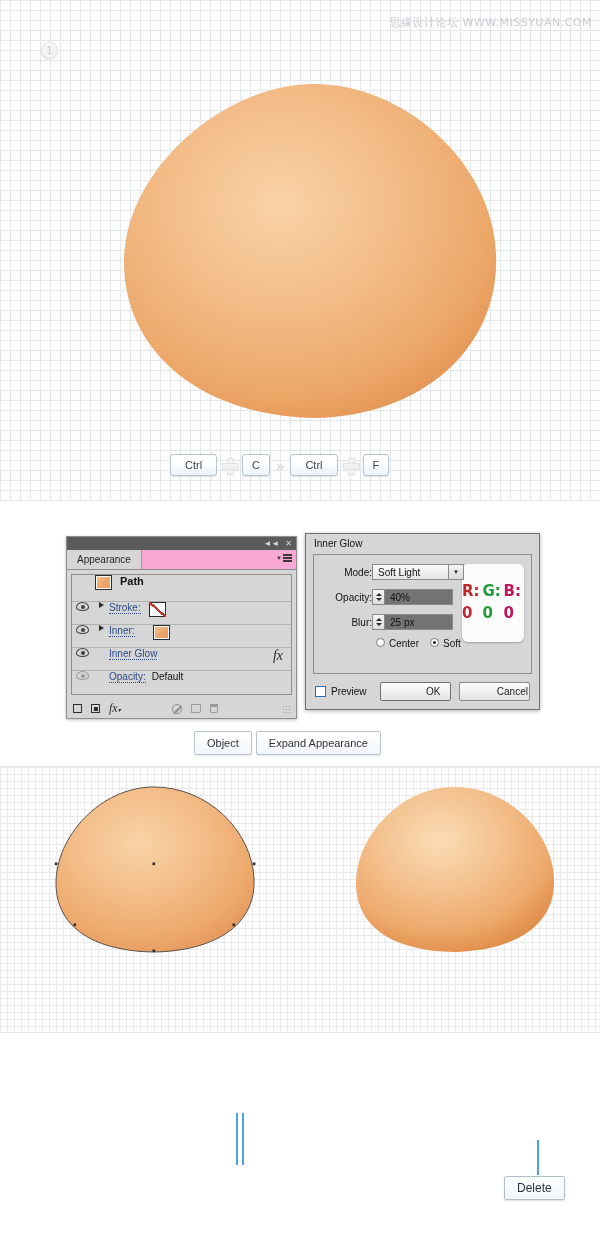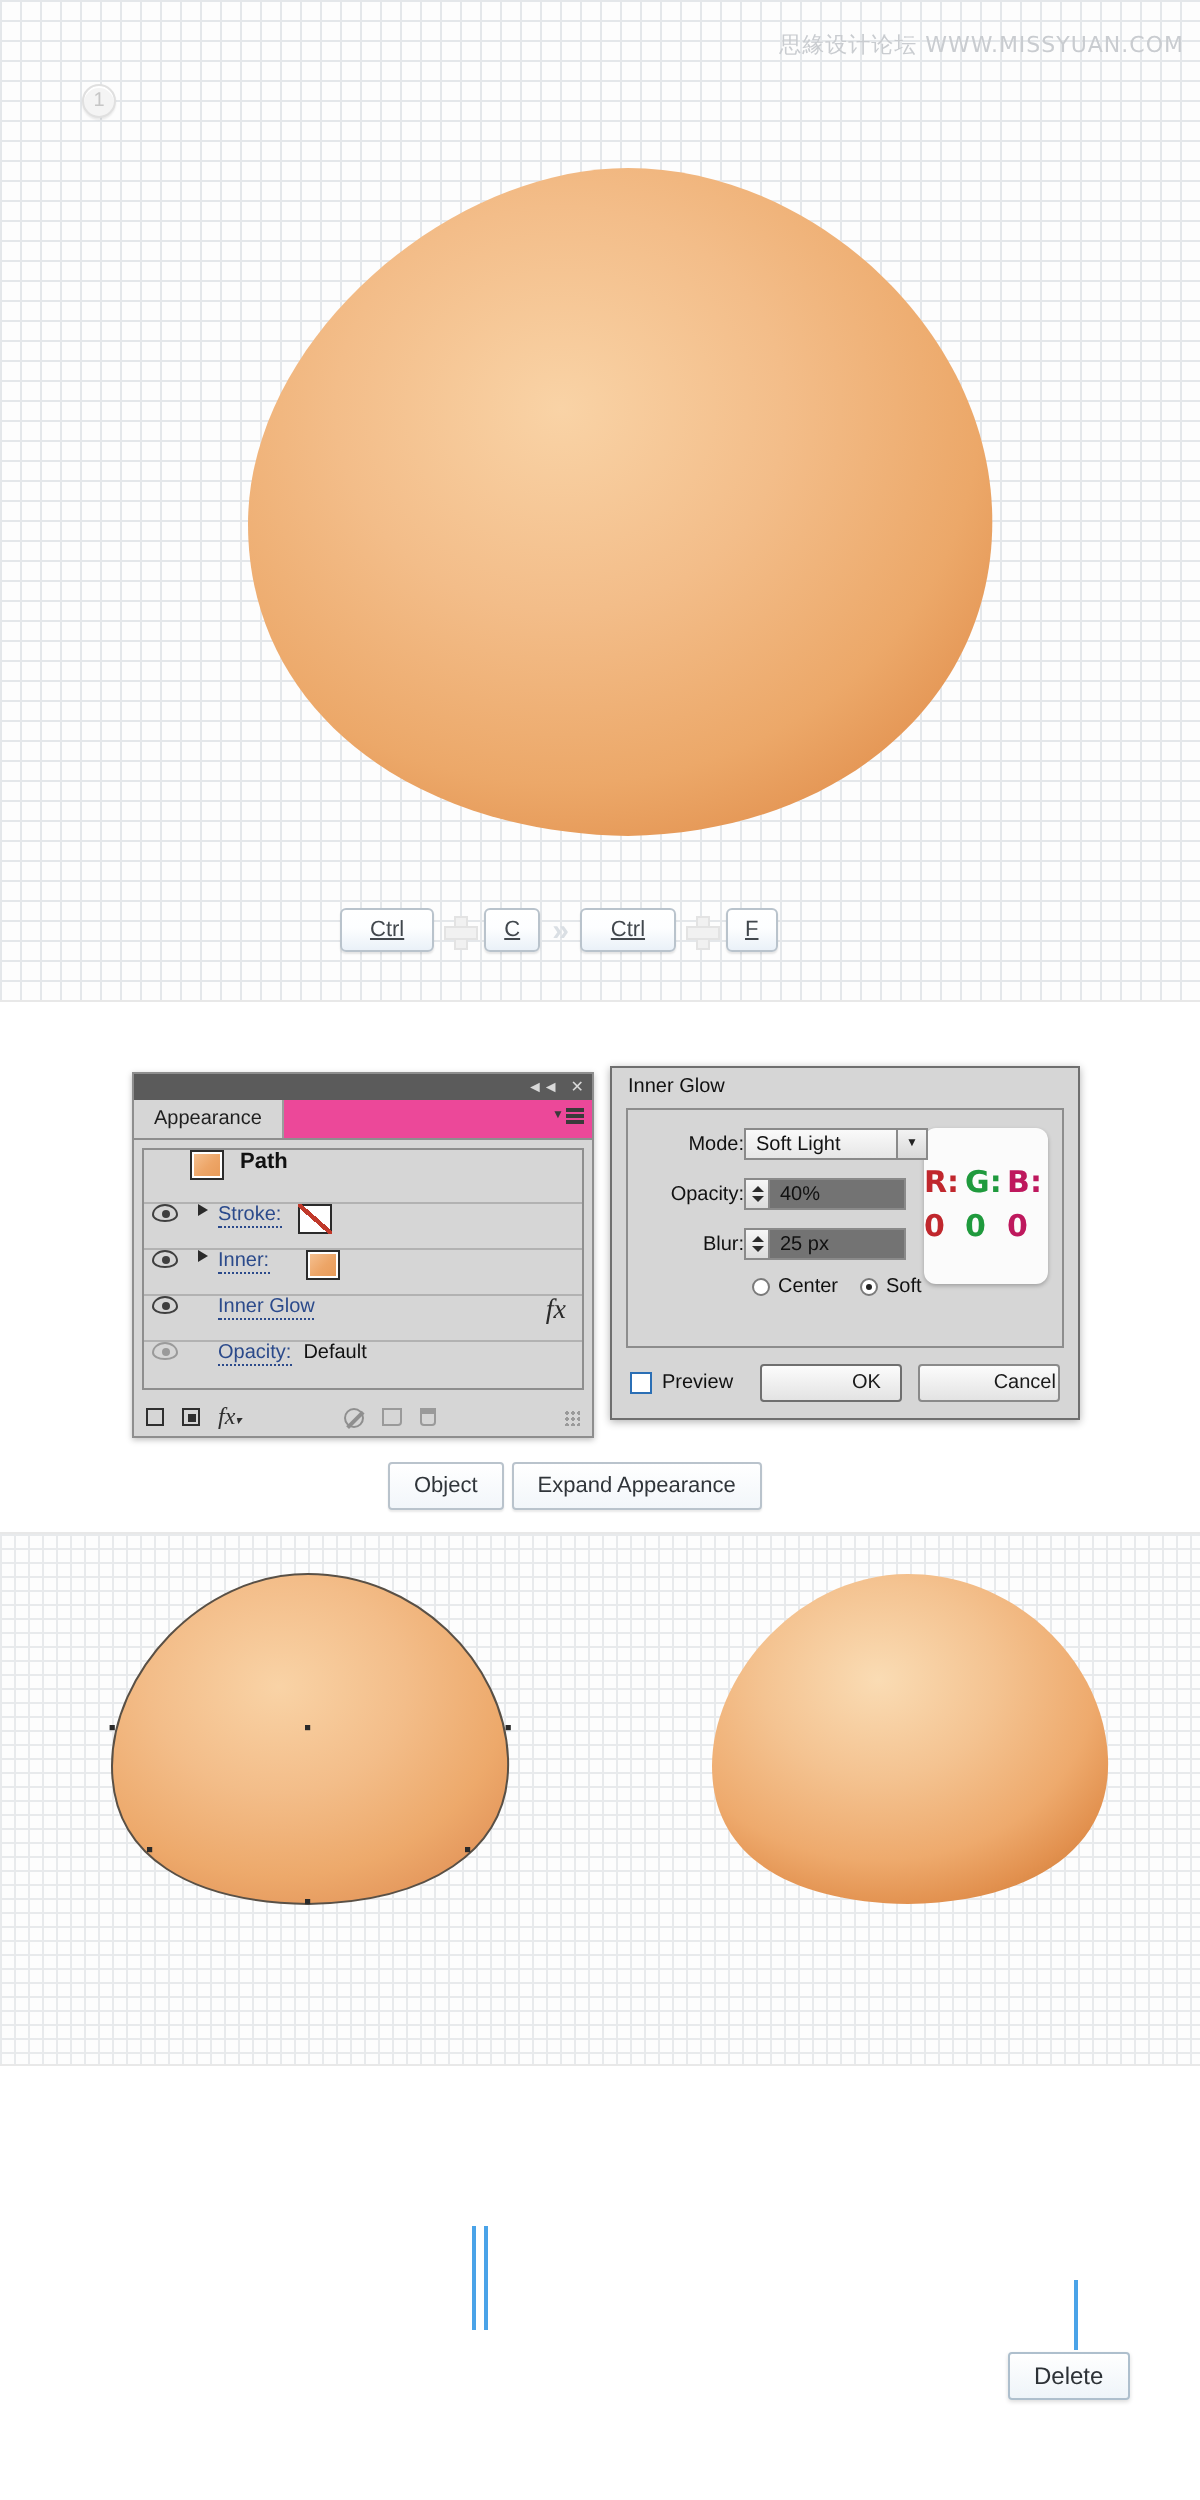--- a/index.html
+++ b/index.html
@@ -76,21 +76,20 @@
     border:1px solid #b9c3cc;
     border-radius:3px;
     background:linear-gradient(to bottom,#ffffff 0%,#fdfeff 45%,#eaf1f8 100%);
     box-shadow:0 1px 1px rgba(0,0,0,0.10), inset 0 1px 0 #ffffff;
     font-size:11px;
     color:#41474d;
     display:flex;
     align-items:center;
     justify-content:center;
     font-family:"Liberation Sans", sans-serif;
-    text-decoration:underline;
   }
   .key.wide { padding:0 14px; }
   .plus {
     width:15px; height:15px;
     position:relative;
     flex:0 0 auto;
   }
   .plus::before, .plus::after {
     content:"";
     position:absolute;
@@ -120,21 +119,21 @@
     background:#5b5b5b;
     display:flex;
     align-items:center;
     justify-content:flex-end;
     padding-right:4px;
     gap:6px;
   }
   .tb-ico { color:#d9d9d9; font-size:8px; line-height:8px; }
   .panel-tabbar {
     height:20px;
-    background:#ec4899;
+    background:#f9a8d4;
     display:flex;
     align-items:stretch;
     position:relative;
     border-bottom:1px solid #8e8e8e;
   }
   .panel-tab {
     background:#d6d6d6;
     padding:0 10px;
     display:flex;
     align-items:center;
@@ -275,21 +274,21 @@
   .txtbox {
     width:68px; height:16px;
     border:1px solid #8a8a8a;
     border-left:none;
     background:#737373;
     display:flex;align-items:center;
     padding-left:5px;
     font-size:10px;
   }
   .radios { display:flex; align-items:center; gap:11px; margin:8px 0 0 62px; font-size:10px; }
-  .radio { display:flex;align-items:center;gap:4px; }
+  .radio { display:flex;align-items:flex-start;gap:4px; }
   .rb { width:9px;height:9px;border-radius:50%;border:1px solid #7a7a7a;background:#fff;position:relative; }
   .rb.on::after { content:"";position:absolute;left:2px;top:2px;width:3px;height:3px;border-radius:50%;background:#222; }
   .rgb-box {
     position:absolute;
     right:7px; top:9px;
     width:62px; height:78px;
     background:#fbfbfb;
     border-radius:6px;
     box-shadow:0 1px 2px rgba(0,0,0,0.25);
     display:flex;flex-direction:row;

